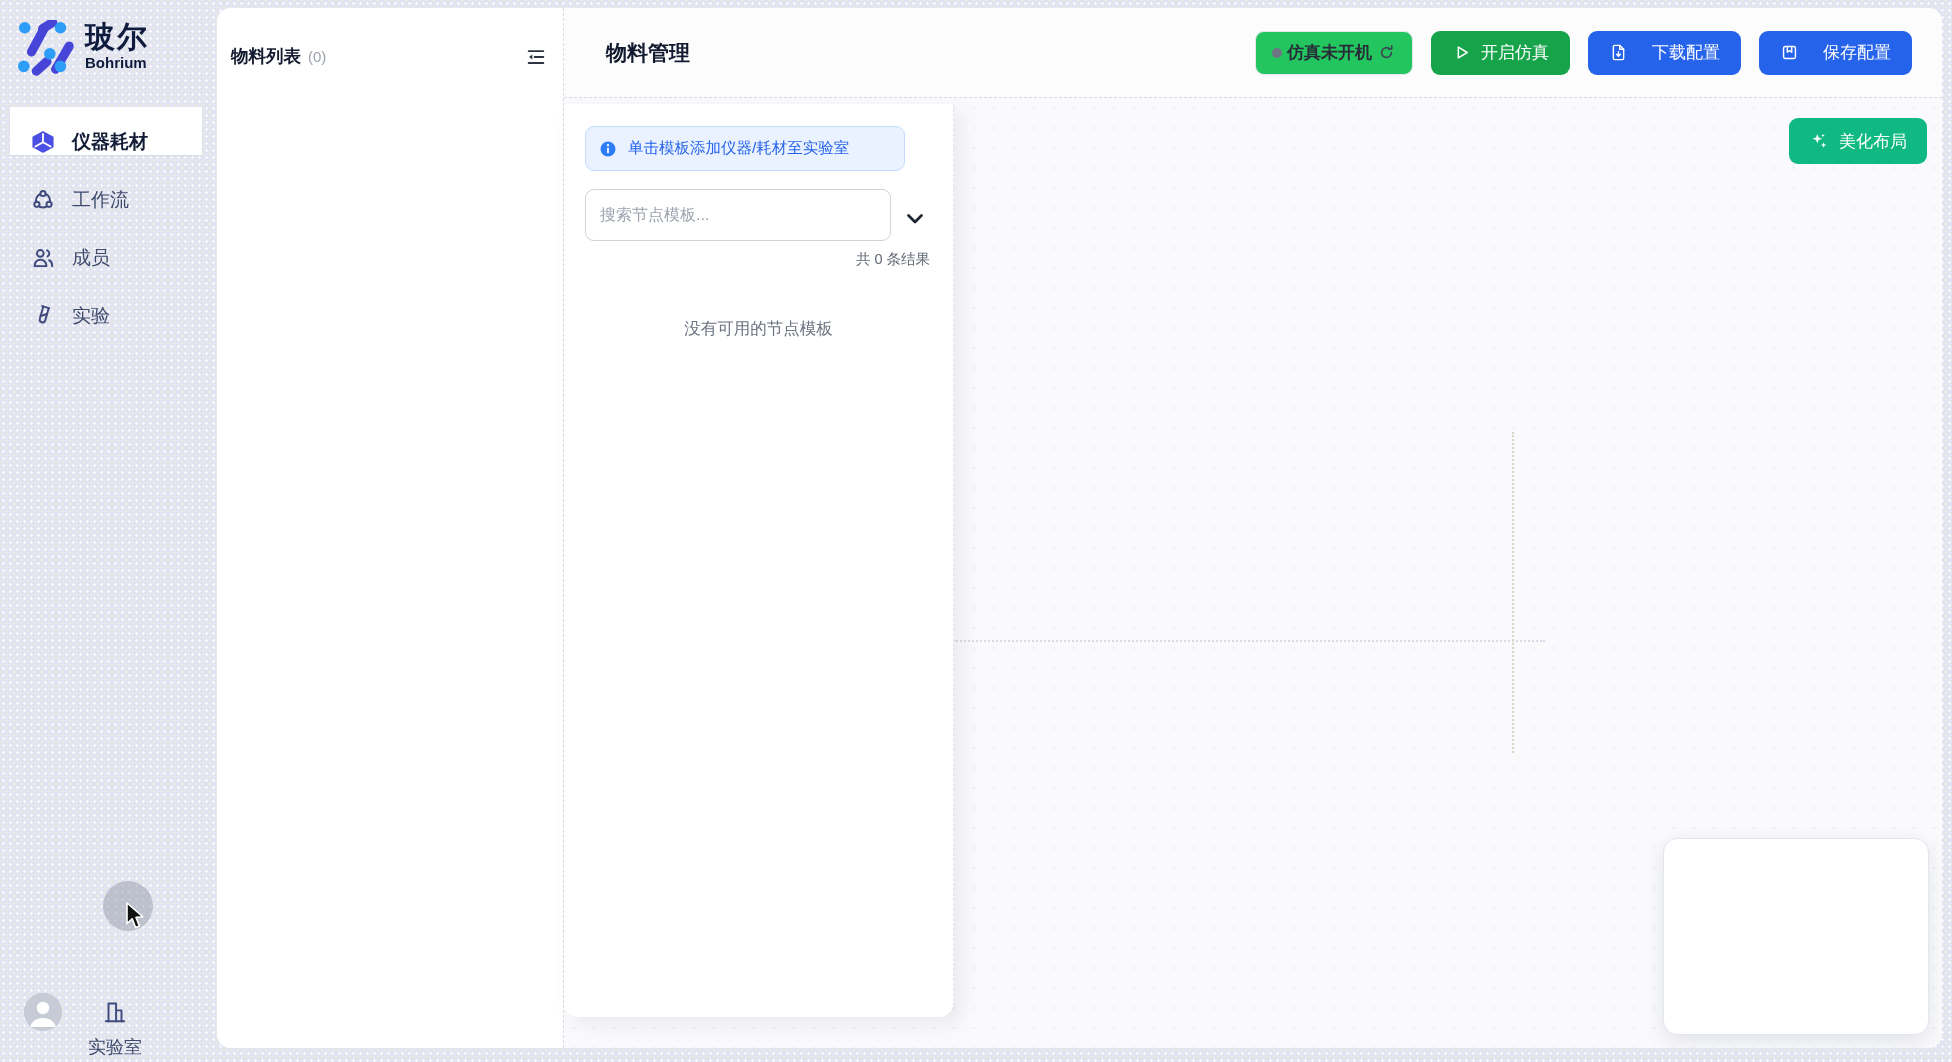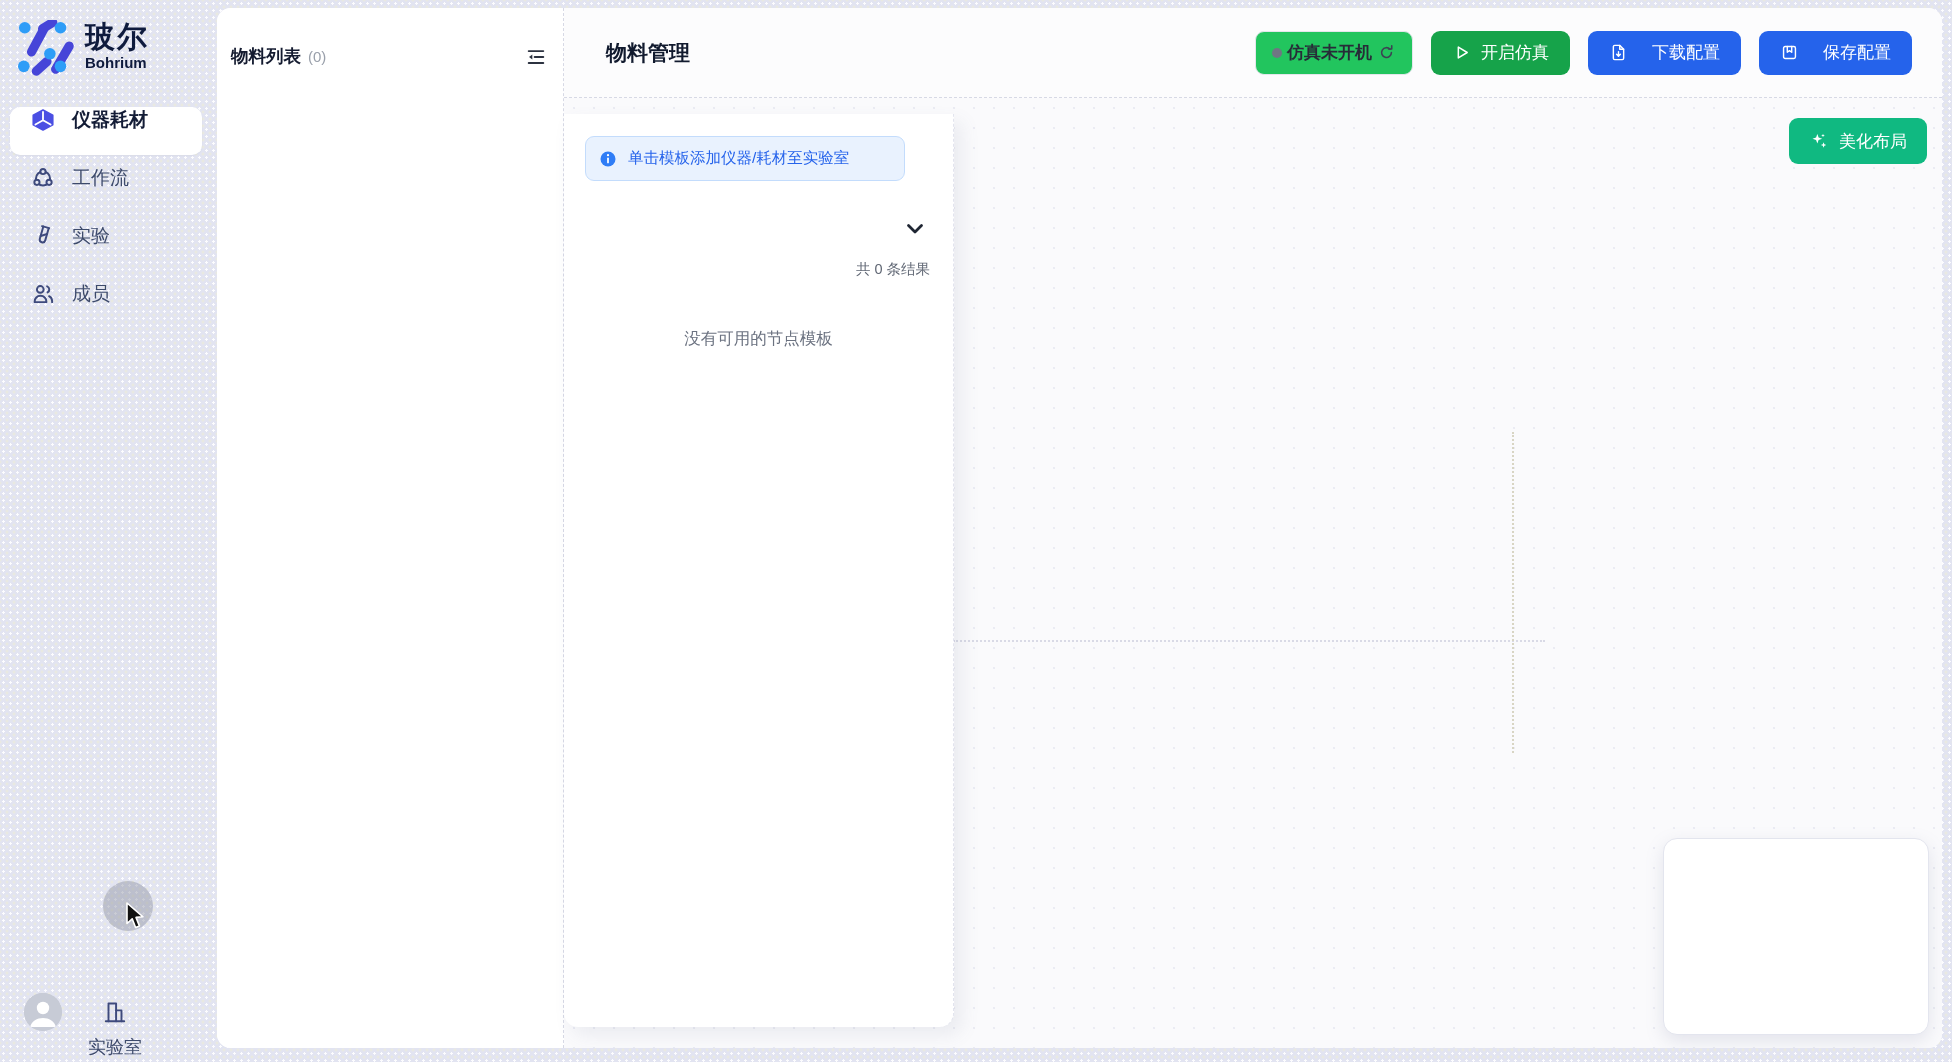--- a/index.html
+++ b/index.html
@@ -14,22 +14,22 @@
     background-position:0 0,3.5px 3.5px;
     color:#1c2436;
   }
   svg{display:block;}
   
   .sidebar{position:absolute;left:0;top:0;width:213px;height:950px;}
   .brand{position:absolute;left:18px;top:20px;display:flex;gap:11px;align-items:flex-start;}
   .brand-text-zh{font-size:30px;font-weight:bold;color:#0f1b3d;line-height:34px;letter-spacing:2px;}
   .brand-text-en{font-size:15px;font-weight:bold;color:#0f1b3d;line-height:18px;}
   .nav{position:absolute;left:10px;top:107px;width:192px;}
-  .nav-item{height:48px;margin-bottom:10px;display:flex;align-items:flex-start;gap:16px;
-    padding-left:20px;border-radius:10px;font-size:19px;color:#3d4a6b;cursor:pointer;}
+  .nav-item{height:48px;margin-bottom:10px;display:flex;align-items:flex-end;gap:16px;
+    padding-left:20px;border-radius:0;font-size:19px;color:#3d4a6b;cursor:pointer;}
   .nav-item .ic{width:26px;height:26px;flex:0 0 26px;color:#3e4a7c;}
   .nav-item.active{background:#fff;color:#131c36;font-weight:bold;box-shadow:0 1px 2px rgba(40,50,90,.05);}
   .side-bottom-avatar{position:absolute;left:24px;top:993px;width:38px;height:38px;border-radius:50%;
     background:#c7cbd6;overflow:hidden;cursor:pointer;}
   .lab-row{position:absolute;left:88px;top:999px;display:flex;align-items:center;gap:10px;
     font-size:18px;color:#3d4a6b;cursor:pointer;flex-direction:column;}
   .lab-row .ic{width:26px;height:26px;color:#3e4a7c;}
   .click-ripple{position:absolute;left:103px;top:881px;width:50px;height:50px;border-radius:50%;
     background:#8e93a2;opacity:.45;}
   .cursor{position:absolute;left:124px;top:901px;}
@@ -58,21 +58,21 @@
     font-family:Liberation Mono, monospace;}
   .btn-green{background:#16a34a;}
   .btn-blue{background:#2563eb;gap:24px;}
   
   .canvas{position:absolute;left:0;top:90px;right:0;bottom:0;background:#fafafc;
     background-image:radial-gradient(circle, rgba(205,208,228,.35) 1px, transparent 1.3px);
     background-size:20px 20px;}
   .guide-h{position:absolute;left:389px;top:542px;width:592px;height:0;border-top:2px dotted #d9dae6;}
   .guide-v{position:absolute;left:948px;top:334px;width:0;height:321px;border-left:2px dotted #d8d5c4;}
   
-  .template-card{position:absolute;left:0;top:16px;width:389px;height:913px;background:#fff;
+  .template-card{position:absolute;left:0;top:6px;width:389px;height:913px;background:#fff;
     border-right:1px dashed #e2e4ee;border-radius:0 0 14px 14px;
     box-shadow:8px 8px 18px rgba(100,110,140,.10);}
   .banner{position:absolute;left:21px;top:22px;width:320px;height:45px;box-sizing:border-box;
     background:#e9f2fe;border:1px solid #c3dcfc;border-radius:9px;
     display:flex;align-items:center;gap:10px;padding:0 12px;}
   .banner-text{font-size:15.5px;color:#2563eb;white-space:nowrap;}
   .search-input{position:absolute;left:21px;top:85px;width:306px;height:52px;box-sizing:border-box;
     border:1px solid #cfd3da;border-radius:9px;padding:0 14px;font-size:16px;color:#333;
     font-family:"Liberation Sans","DejaVu Sans",sans-serif;background:#fff;outline:none;}
   .search-input::placeholder{color:#9ca3af;}
@@ -132,39 +132,39 @@
           <circle cx="12" cy="6" r="2.4" fill="#e3e5f1"></circle>
           <circle cx="6.4" cy="16" r="2.4" fill="#e3e5f1"></circle>
           <circle cx="17.6" cy="16" r="2.4" fill="#e3e5f1"></circle>
         </svg>
       </span>
       <span>工作流</span>
     </div>
     <div class="nav-item">
       <span class="ic">
         <svg viewBox="0 0 24 24" width="26" height="26" fill="none" stroke="currentColor" stroke-width="1.8" stroke-linecap="round" stroke-linejoin="round">
+          <circle cx="9.5" cy="7.8" r="3.1"></circle>
+          <path d="M4.3 19.5v-.6a5.2 5.2 0 0 1 5.2-5.2h.4a5.2 5.2 0 0 1 5.2 5.2v.6z"></path>
+          <path d="M15.8 4.9a3.1 3.1 0 0 1 .4 5.6"></path>
+          <path d="M17.6 14c1.7.9 2.8 2.5 2.8 4.5v1"></path>
+        </svg>
+      </span>
+      <span>成员</span>
+    </div>
+    <div class="nav-item">
+      <span class="ic">
+        <svg viewBox="0 0 24 24" width="26" height="26" fill="none" stroke="currentColor" stroke-width="1.8" stroke-linecap="round" stroke-linejoin="round">
           <g transform="rotate(16 12 12)">
             <path d="M8.6 3.5h6.8"></path>
             <path d="M9.9 3.5v11.8a2.6 2.6 0 0 0 5.2 0V3.5"></path>
             <path d="M9.9 12.6l5.2-3.4"></path>
           </g>
         </svg>
       </span>
       <span>实验</span>
-    </div>
-    <div class="nav-item">
-      <span class="ic">
-        <svg viewBox="0 0 24 24" width="26" height="26" fill="none" stroke="currentColor" stroke-width="1.8" stroke-linecap="round" stroke-linejoin="round">
-          <circle cx="9.5" cy="7.8" r="3.1"></circle>
-          <path d="M4.3 19.5v-.6a5.2 5.2 0 0 1 5.2-5.2h.4a5.2 5.2 0 0 1 5.2 5.2v.6z"></path>
-          <path d="M15.8 4.9a3.1 3.1 0 0 1 .4 5.6"></path>
-          <path d="M17.6 14c1.7.9 2.8 2.5 2.8 4.5v1"></path>
-        </svg>
-      </span>
-      <span>成员</span>
     </div>
   </div>
 
   <div class="side-bottom-avatar">
     <svg viewBox="0 0 38 38" width="38" height="38">
       <circle cx="19" cy="19" r="19" fill="#c7cbd6"></circle>
       <circle cx="19" cy="15" r="6.2" fill="#fff"></circle>
       <path d="M6 34c1.8-6 7-9 13-9s11.2 3 13 9z" fill="#fff"></path>
     </svg>
   </div>
@@ -256,20 +256,21 @@
         <div class="banner">
           <span>
             <svg viewBox="0 0 24 24" width="20" height="20">
               <circle cx="12" cy="12" r="9" fill="#2f7df6"></circle>
               <circle cx="12" cy="7.4" r="1.35" fill="#fff"></circle>
               <rect x="10.95" y="10.2" width="2.1" height="7" rx="1.05" fill="#fff"></rect>
             </svg>
           </span>
           <span class="banner-text">单击模板添加仪器/耗材至实验室</span>
         </div>
+        <input class="search-input" type="text" placeholder="搜索节点模板..." style="">
         <span class="tmpl-chevron">
           <svg viewBox="0 0 24 24" width="24" height="24" fill="none" stroke="currentColor" stroke-width="2.8" stroke-linecap="round" stroke-linejoin="round">
             <path d="M5.5 9.5 12 16l6.5-6.5"></path>
           </svg>
         </span>
         <div class="result-count">共 0 条结果</div>
         <div class="empty-text">没有可用的节点模板</div>
       </div>
 
       <button class="beautify-btn">

